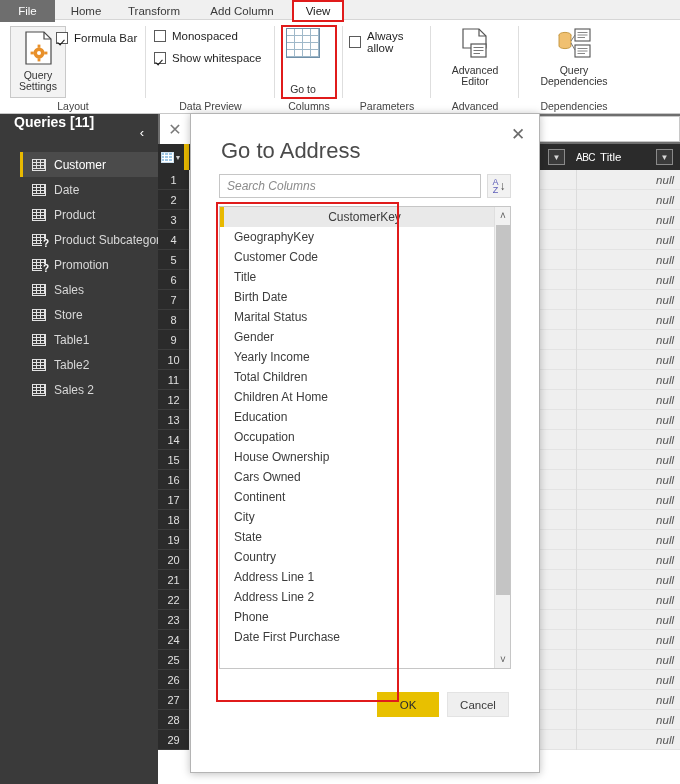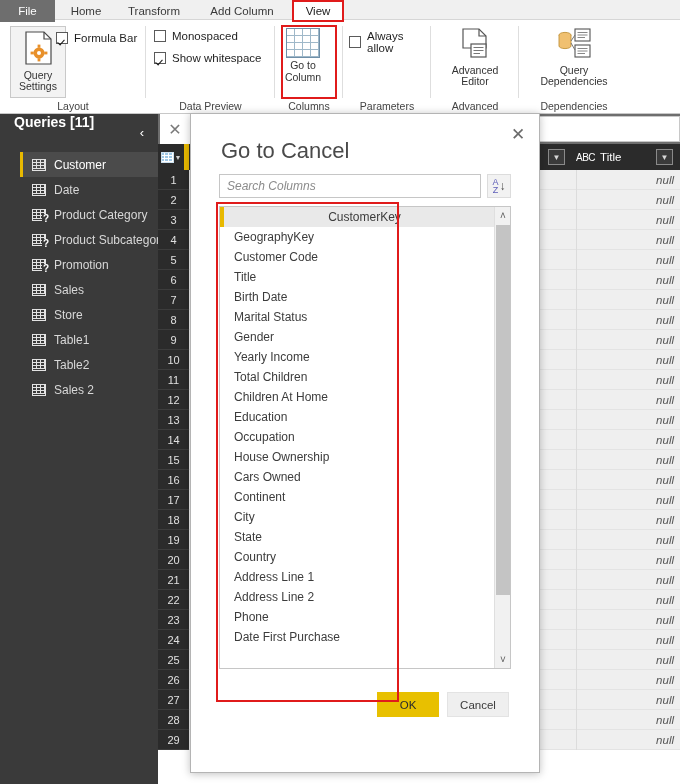--- a/index.html
+++ b/index.html
@@ -297,21 +297,21 @@
       </div>
       <div class="chkrow" style="left:8px;top:30px;">
         <span class="chkbox on"></span>
         <span>Show whitespace</span>
       </div>
       <div class="glabel" style="left:0;width:129px;">Data Preview</div>
       <div class="rsep" style="left:128px;"></div>
     </div>
 
     <div class="rgroup" style="left:275px;width:68px;">
-      <div class="bigbtn" style="left:8px;top:6px;width:40px;height:68px;">
+      <div class="bigbtn" style="left:8px;top:6px;width:40px;height:68px;gap:24px;">
         <span class="ic">
           <span class="gridicon" style="width:34px;height:30px;grid-template-columns:repeat(4,1fr);grid-template-rows:repeat(4,1fr);">
             <i></i>
               <i></i>
               <i></i>
               <i></i>
             <i></i>
               <i></i>
               <i></i>
               <i></i>
@@ -420,32 +420,32 @@
             <i></i>
             <i></i>
             <i></i>
             <i></i>
             <i></i>
             <i></i>
           </span>
           <span>Date</span>
         </div>
         <div class="qitem">
-          <span class="qicon q">
-            <i></i>
-            <i></i>
-            <i></i>
-            <i></i>
-            <i></i>
-            <i></i>
-            <i></i>
-            <i></i>
-            <i></i>
-          </span>
-          <span>Product Category</span>
+          <span class="qicon">
+            <i></i>
+            <i></i>
+            <i></i>
+            <i></i>
+            <i></i>
+            <i></i>
+            <i></i>
+            <i></i>
+            <i></i>
+          </span>
+          <span>Product</span>
         </div>
         <div class="qitem">
           <span class="qicon q">
             <i></i>
             <i></i>
             <i></i>
             <i></i>
             <i></i>
             <i></i>
             <i></i>
@@ -809,21 +809,21 @@
           <div class="vsep" style="left: 387px;"></div>
           <div class="gcell numc" style="left: 180px; width: 38px;">554</div>
           <div class="gcell numc" style="left: 226px; width: 50px;">11028</div>
           <div class="gcell nullc">null</div>
         </div>
       </div>
   </div>
 
   <div class="dialog">
     <div class="dlg-close">✕</div>
-    <div class="dlg-title">Go to Cancel</div>
+    <div class="dlg-title">Go to Address</div>
 
     <div class="dlg-search">
       <input type="text" placeholder="Search Columns" style="">
     </div>
 
     <div class="sortbtn">
       <span class="az">
         <span>A</span><br>
         <span>Z</span>
       </span>

